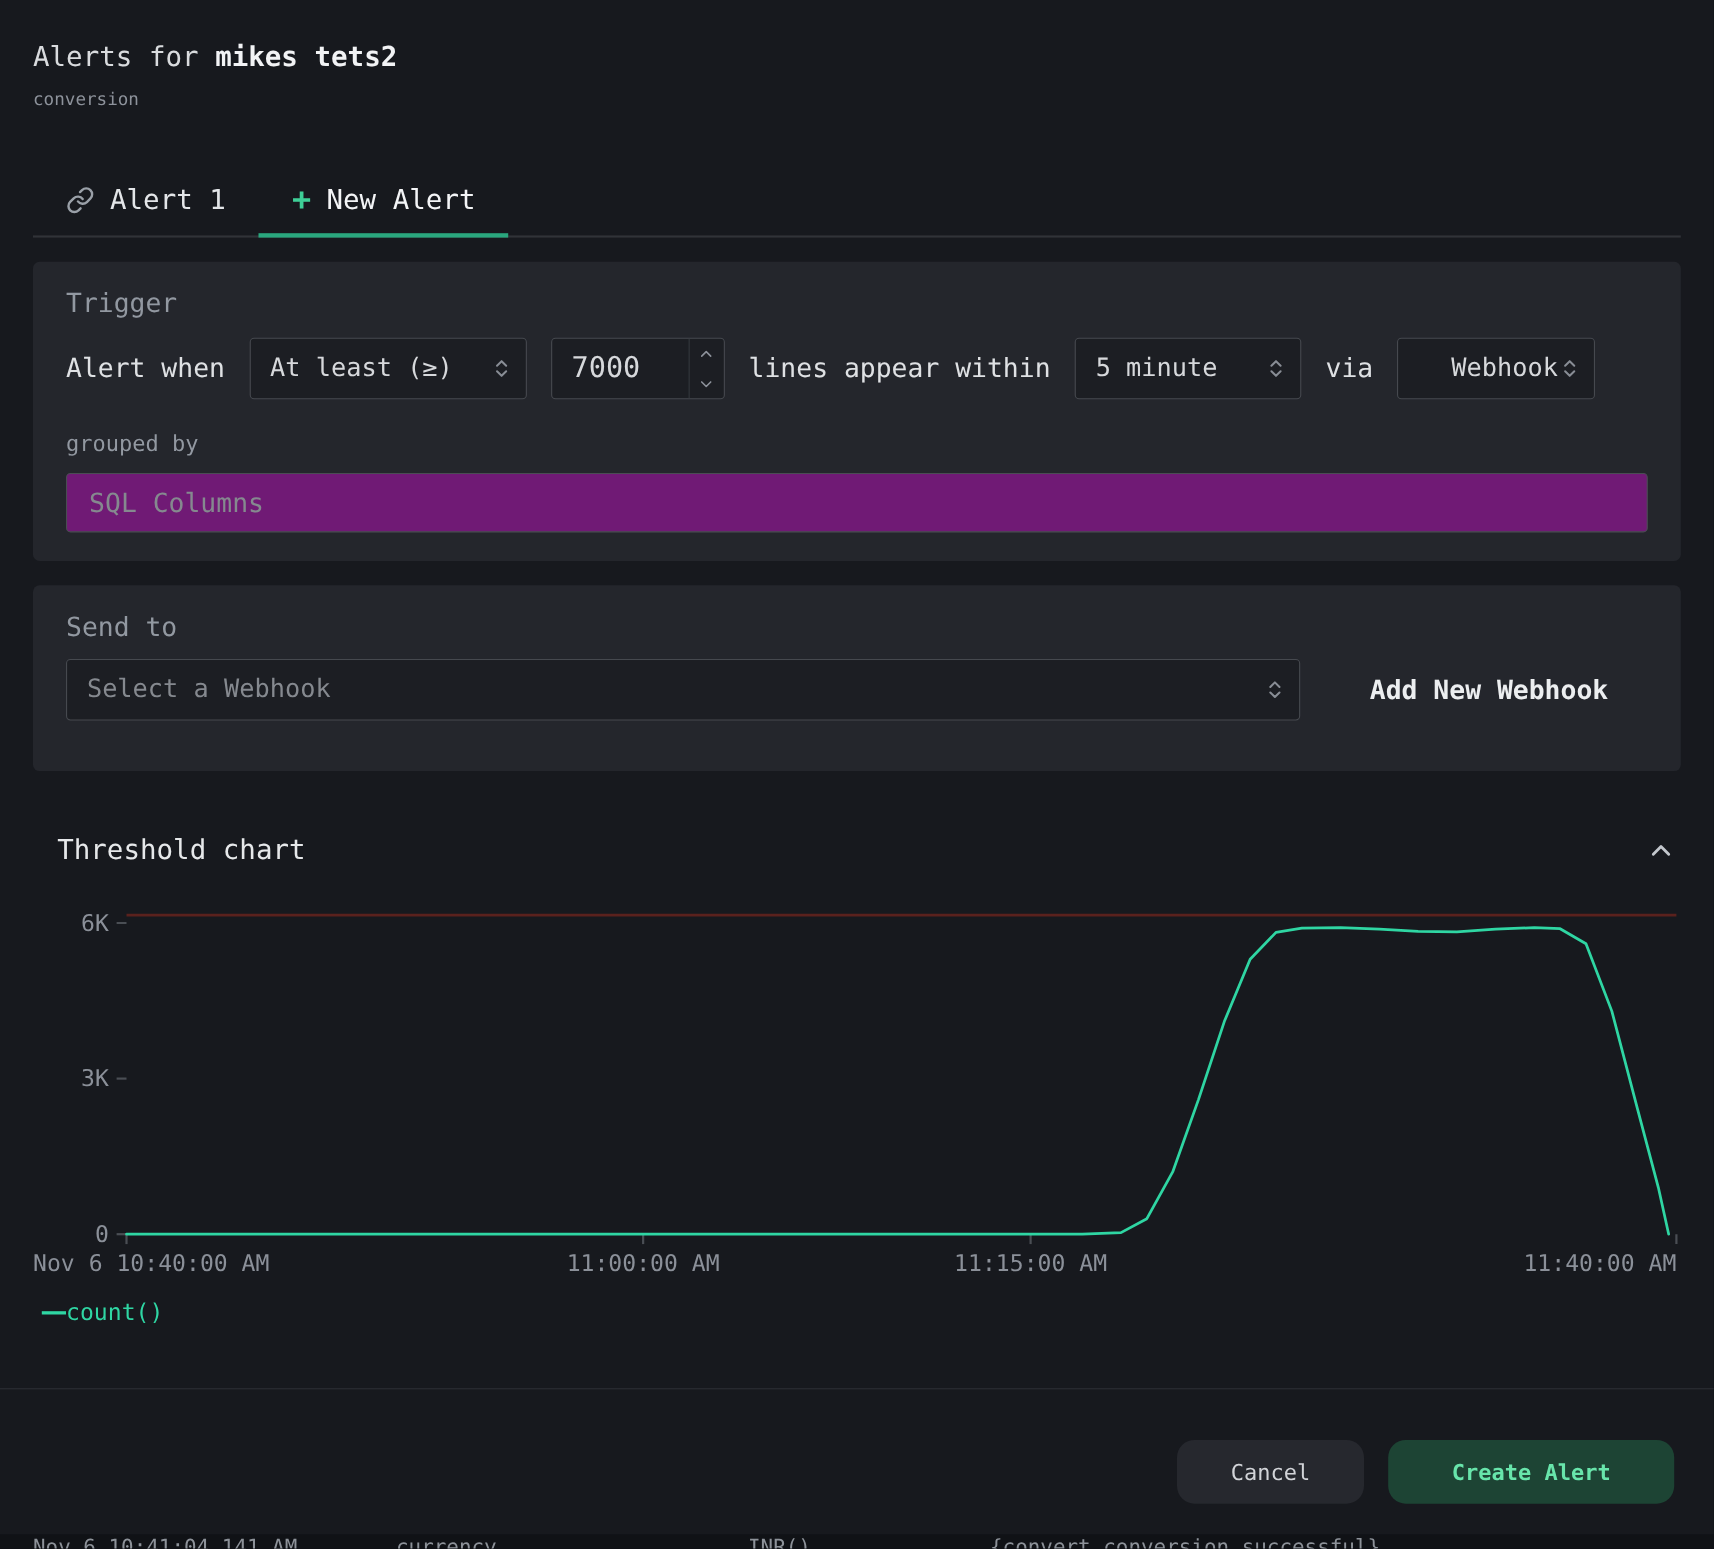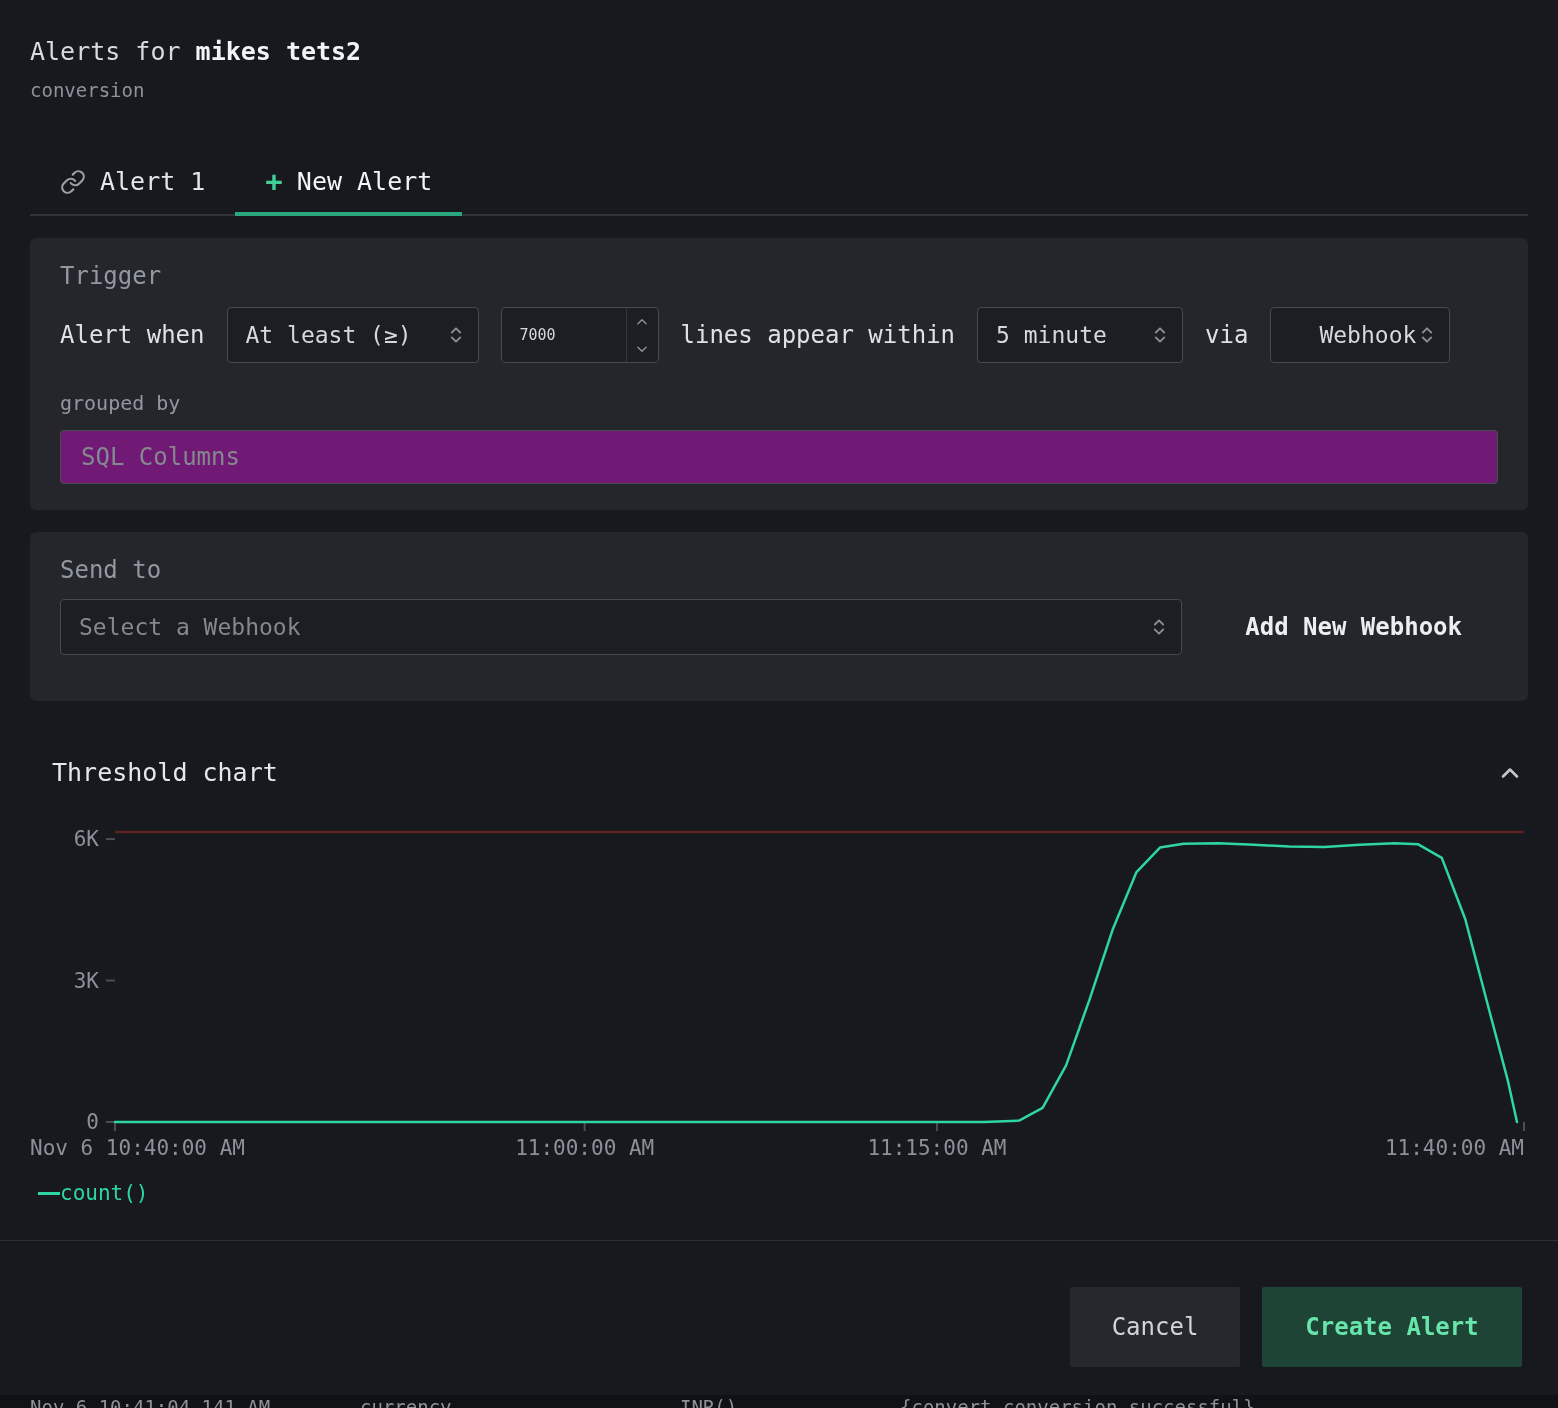--- a/index.html
+++ b/index.html
@@ -11,21 +11,21 @@
   }
   .modal {
     width: 1558px; height: 1395px;
     background: #17191e;
     display: flex; flex-direction: column;
   }
   
   .header { padding: 36px 30px 0 30px; }
   .title { font-size: 25px; color: #d9dbde; line-height: 31px; }
   .title .bold { color: #f2f3f5; font-weight: bold; }
-  .subtitle { margin-top: 10px; font-size: 19px; color: #8d929b; line-height: 26px; }
+  .subtitle { margin-top: 10px; font-size: 16px; color: #8d929b; line-height: 26px; }
   
   .tabs { display: flex; margin: 50px 30px 0 30px; border-bottom: 2px solid #303338; }
   .tab {
     display: flex; align-items: center; gap: 14px;
     padding: 14px 30px 16px 30px;
     font-size: 25px; color: #e3e5e8;
     border-bottom: 4px solid transparent;
     margin-bottom: -2px; cursor: pointer; white-space: nowrap;
   }
   .tab.active { border-bottom-color: #2aa77e; color: #f3f4f6; }
@@ -50,21 +50,21 @@
   .select-value.muted { color: #85898f; }
   .w-cond { width: 252px; }
   .w-window { width: 206px; }
   .w-channel { width: 180px; padding-left: 48px; }
   .numwrap {
     display: flex; height: 56px; width: 158px; flex: none;
     background: #1c1e23; border: 1px solid #46494f; border-radius: 4px; overflow: hidden;
   }
   .numwrap input {
     flex: 1; min-width: 0; background: transparent; border: none; outline: none;
-    color: #d6d8db; font-family: "DejaVu Sans Mono", monospace; font-size: 15px;
+    color: #d6d8db; font-family: "DejaVu Sans Mono", monospace; font-size: 26px;
     padding-left: 18px;
   }
   .steppers { display: flex; flex-direction: column; width: 32px; border-left: 1px solid #34373d; }
   .step { flex: 1; display: flex; align-items: center; justify-content: center; cursor: pointer; color: #8b9099; }
   .grouped-label { margin-top: 28px; font-size: 20px; color: #9298a1; line-height: 25px; }
   .text-input {
     display: block; margin-top: 14px; width: 100%; height: 54px;
     background: #701a75; border: 1px solid #4a4d53; border-radius: 4px;
     padding: 0 20px; outline: none;
     font-family: "DejaVu Sans Mono", monospace; font-size: 24px; color: #d6d8db;
@@ -85,23 +85,23 @@
   #threshold-chart-svg { display: block; margin-top: 34px; }
   #threshold-chart-svg text { font-family: "DejaVu Sans Mono", monospace; font-size: 21px; fill: #8b9099; }
   .legend { display: flex; align-items: center; gap: 0; margin: 14px 0 0 38px; }
   .legend-swatch { width: 22px; height: 3px; background: #2fd6a3; }
   .legend-label { font-size: 21px; color: #2fd6a3; }
   
   .footer-area { margin-top: auto; }
   .footer-divider { height: 1px; background: #2c2f35; }
   .footer { display: flex; justify-content: flex-end; gap: 22px; padding: 46px 36px 28px 36px; }
   .btn {
-    height: 80px; border-radius: 2px; border: none; cursor: pointer;
+    height: 58px; border-radius: 16px; border: none; cursor: pointer;
     display: flex; align-items: center; justify-content: center;
-    font-family: "DejaVu Sans Mono", monospace; font-size: 24px;
+    font-family: "DejaVu Sans Mono", monospace; font-size: 20px;
   }
   .btn-cancel { width: 170px; background: #26282e; color: #d2d4d8; }
   .btn-create { width: 260px; background: #1d4434; color: #68e5ab; font-weight: bold; }
   
   .bg-strip { height: 13px; background: #101216; position: relative; overflow: hidden; }
   .frag { position: absolute; top: 1px; font-size: 19px; color: #8d9299; white-space: nowrap; }
   .frag-0 { left: 30px; }
   .frag-1 { left: 360px; }
   .frag-2 { left: 680px; }
   .frag-3 { left: 900px; }

